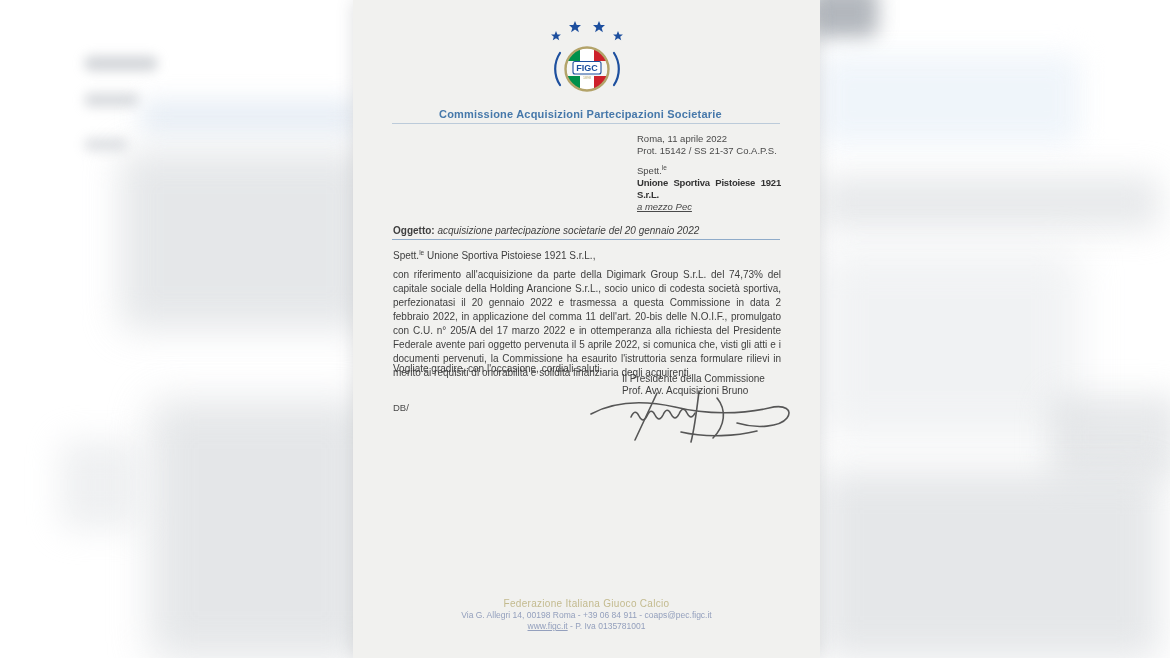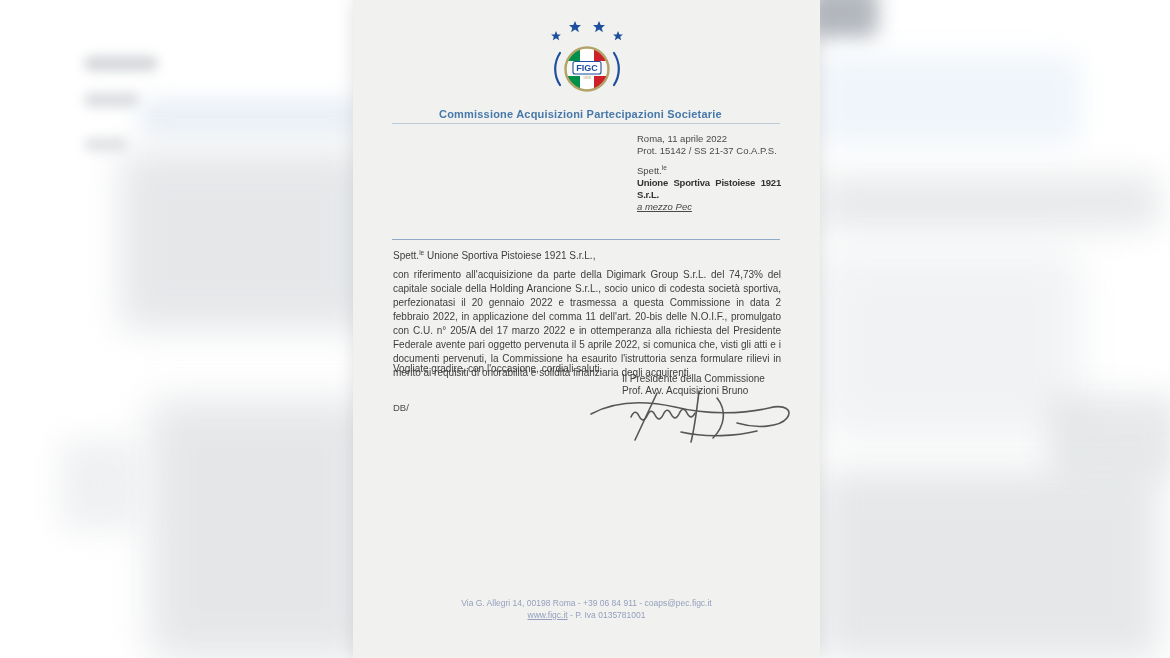--- a/index.html
+++ b/index.html
@@ -108,20 +108,24 @@
       <div>Roma, 11 aprile 2022</div>
       <div>Prot. 15142 / SS 21-37 Co.A.P.S.</div>
       <div class="recipient">
         <div><span class="sal">Spett.</span><sup>le</sup></div>
         <div class="bold-name">Unione Sportiva Pistoiese 1921</div>
         <div class="bold-name">S.r.L.</div>
         <div class="pec">a mezzo Pec</div>
       </div>
     </div>
 
+    <div class="abs subject">
+      <span class="lbl">Oggetto:</span>
+      <span class="txt">acquisizione partecipazione societarie del 20 gennaio 2022</span>
+    </div>
     <div class="rule" style="left:39px;top:239px;width:388px;"></div>
 
     <div class="abs salutation2"><span>Spett.</span><sup>le</sup><span> Unione Sportiva Pistoiese 1921 S.r.L.,</span></div>
 
     <div class="abs paragraph">con riferimento all'acquisizione da parte della Digimark Group S.r.L. del 74,73% del capitale sociale della Holding Arancione S.r.L., socio unico di codesta società sportiva, perfezionatasi il 20 gennaio 2022 e trasmessa a questa Commissione in data 2 febbraio 2022, in applicazione del comma 11 dell'art. 20-bis delle N.O.I.F., promulgato con C.U. n° 205/A del 17 marzo 2022 e in ottemperanza alla richiesta del Presidente Federale avente pari oggetto pervenuta il 5 aprile 2022, si comunica che, visti gli atti e i documenti pervenuti, la Commissione ha esaurito l'istruttoria senza formulare rilievi in merito ai requisiti di onorabilità e solidità finanziaria degli acquirenti.</div>
 
     <div class="abs closing">Vogliate gradire, con l'occasione, cordiali saluti.</div>
 
     <div class="abs president">
       <div>Il Presidente della Commissione</div>
@@ -135,18 +139,19 @@
         <path d="M72,3 L50,50"></path>
         <path d="M114,1 C112,18 110,36 106,52"></path>
         <path d="M132,8 C142,20 140,36 128,48"></path>
         <path d="M96,42 C122,48 152,46 172,41"></path>
       </g>
     </svg>
 
     <div class="abs initials">DB/</div>
 
     <div class="abs footer">
+      <div class="org">Federazione Italiana Giuoco Calcio</div>
       <div class="addr">Via G. Allegri 14, 00198 Roma - +39 06 84 911 - coaps@pec.figc.it</div>
       <div class="addr"><a>www.figc.it</a><span> - P. Iva 0135781001</span></div>
     </div>
 
   </div>
 </div>
 
 </body></html>

